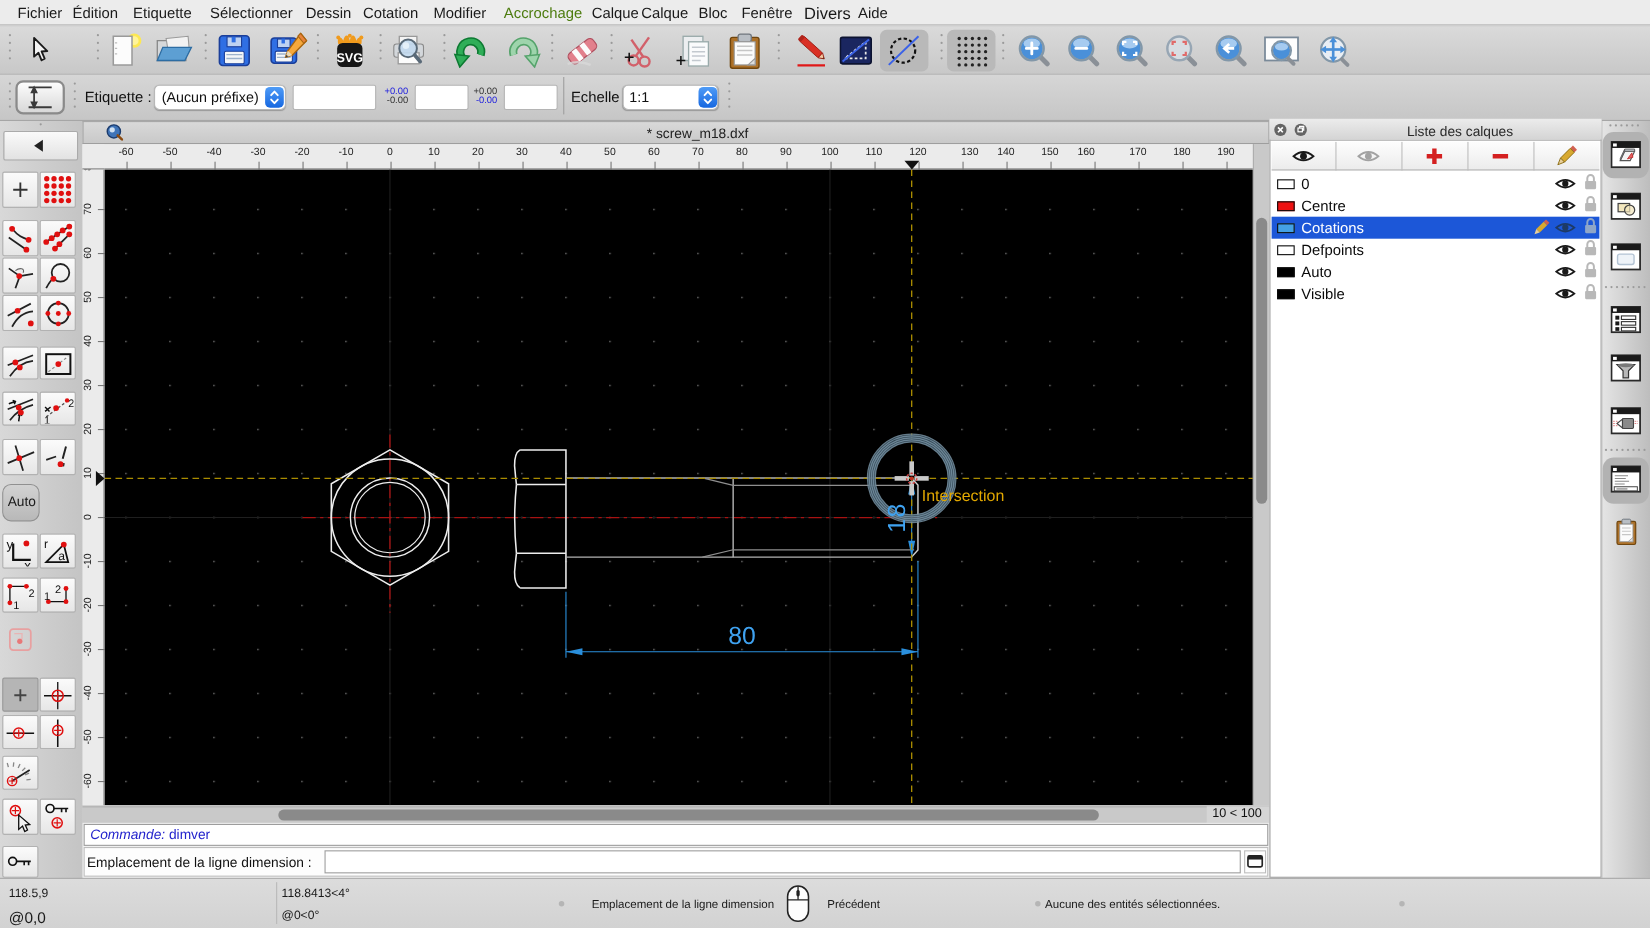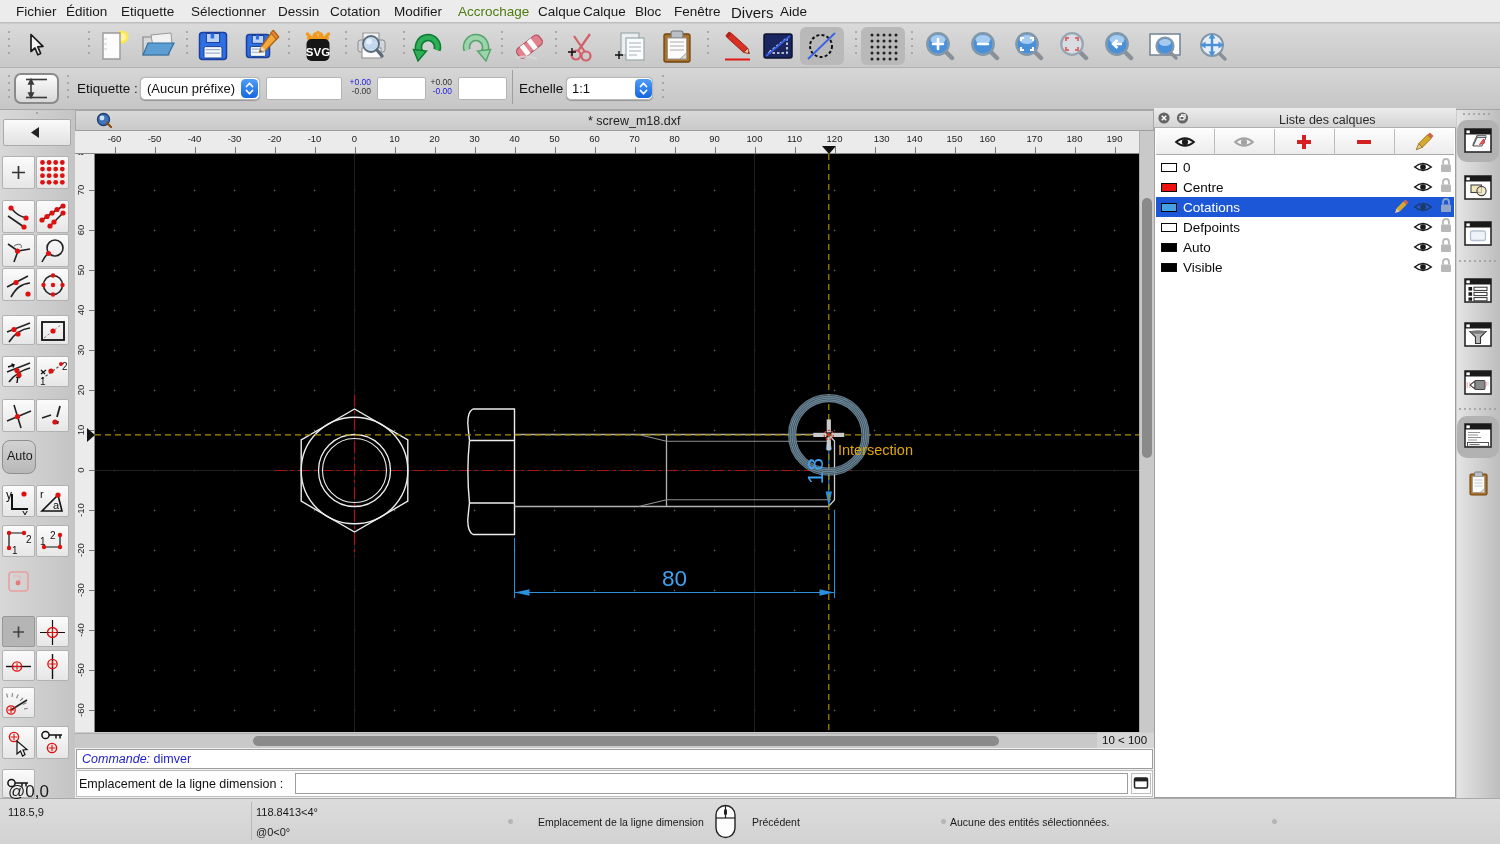--- a/index.html
+++ b/index.html
@@ -897,21 +897,21 @@
 <div class="abs" style="left:1459px;top:408px;width:2px;height:2px;border-radius:1px;background:#9a9a9a"></div>
 <div class="abs" style="left:1464px;top:408px;width:2px;height:2px;border-radius:1px;background:#9a9a9a"></div>
 <div class="abs" style="left:1469px;top:408px;width:2px;height:2px;border-radius:1px;background:#9a9a9a"></div>
 <div class="abs" style="left:1474px;top:408px;width:2px;height:2px;border-radius:1px;background:#9a9a9a"></div>
 <div class="abs" style="left:1479px;top:408px;width:2px;height:2px;border-radius:1px;background:#9a9a9a"></div>
 <div class="abs" style="left:1484px;top:408px;width:2px;height:2px;border-radius:1px;background:#9a9a9a"></div>
 <div class="abs" style="left:1489px;top:408px;width:2px;height:2px;border-radius:1px;background:#9a9a9a"></div>
 <div class="abs" style="left:1494px;top:408px;width:2px;height:2px;border-radius:1px;background:#9a9a9a"></div>
 <div class="abs" style="left:0;top:798px;width:1500px;height:46px;background:linear-gradient(#dcdcdc,#d2d2d2);border-top:1px solid #aaa"></div>
 <span class="txt" style="left:8px;top:806px;font-size:11px;color:#1a1a1a">118.5,9</span>
-<span class="txt" style="left:8px;top:782px;font-size:17px;color:#1a1a1a">@0,0</span>
+<span class="txt" style="left:8px;top:826px;font-size:14px;color:#1a1a1a">@0,0</span>
 <div class="abs" style="left:251px;top:802px;width:1px;height:38px;background:#b8b8b8"></div>
 <span class="txt" style="left:256px;top:806px;font-size:11px;color:#1a1a1a">118.8413&lt;4°</span>
 <span class="txt" style="left:256px;top:826px;font-size:11px;color:#1a1a1a">@0&lt;0°</span>
 <div class="abs" style="left:508px;top:819px;width:5px;height:5px;border-radius:3px;background:#b5b5b5"></div>
 <div class="abs" style="left:941px;top:819px;width:5px;height:5px;border-radius:3px;background:#b5b5b5"></div>
 <div class="abs" style="left:1272px;top:819px;width:5px;height:5px;border-radius:3px;background:#b5b5b5"></div>
 <span class="txt" style="left:538px;top:816px;font-size:10.5px;color:#1a1a1a">Emplacement de la ligne dimension</span>
 <svg class="abs" style="left:713px;top:804px" width="25" height="36" viewBox="0 0 25 36">
     <rect x="3" y="1.5" width="19" height="32" rx="9.5" fill="#fdfdfd" stroke="#222" stroke-width="1.4"></rect>
     <line x1="3" y1="14" x2="22" y2="14" stroke="#222" stroke-width="1.2"></line>

